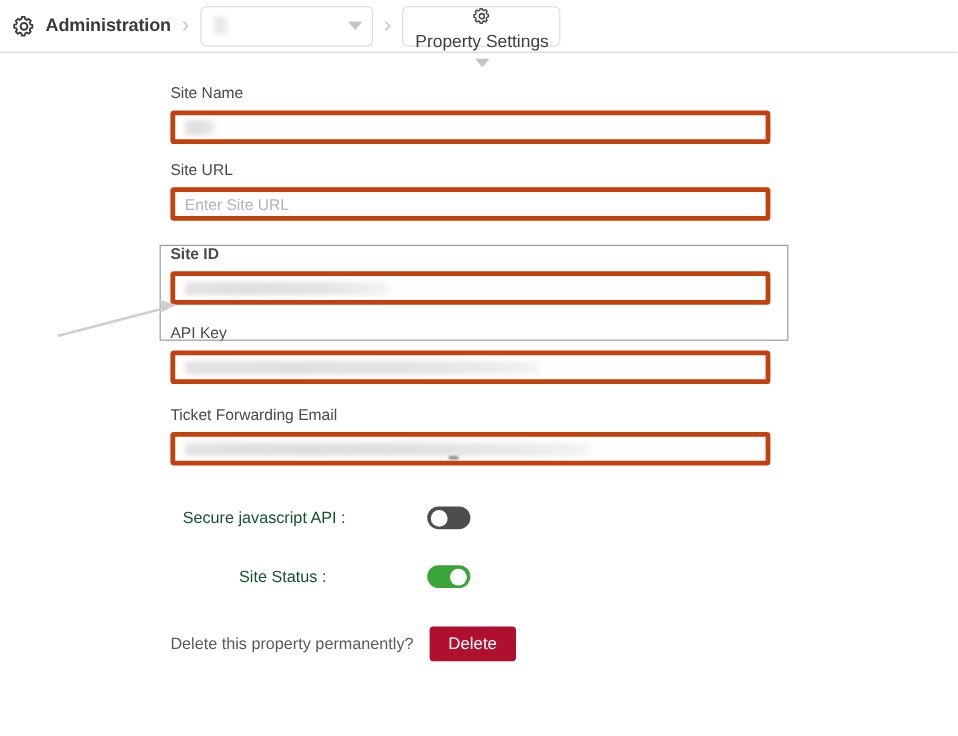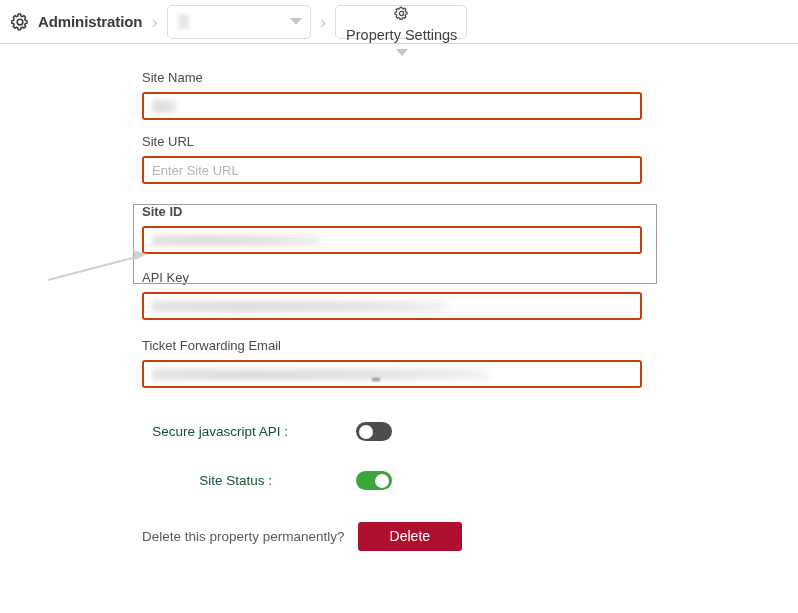--- a/index.html
+++ b/index.html
@@ -115,21 +115,21 @@
   .field-label {
     font-size: 13px;
     color: #4a4a4a;
     margin-bottom: 7px;
     display: block;
   }
   .input {
     width: 500px;
     height: 28px;
     box-sizing: border-box;
-    border: 2px solid #c2410c;
+    border: 4px solid #c2410c;
     border-radius: 3px;
     background: #ffffff;
     font-size: 13px;
     color: #333;
     padding: 0 8px;
     font-family: "Liberation Sans", sans-serif;
     display: flex;
     align-items: center;
     position: relative;
   }
@@ -229,21 +229,21 @@
     color: #5a5a5a;
     white-space: nowrap;
   }
   .delete-button {
     background: #b01030;
     color: #ffffff;
     border: none;
     border-radius: 3px;
     font-size: 14px;
     font-family: "Liberation Sans", sans-serif;
-    padding: 7px 32px;
+    padding: 7px 16px;
     cursor: pointer;
     line-height: 1.1;
   }
 </style>
 </head>
 <body>
 
 <div class="header">
 
   <div class="crumb-root">

